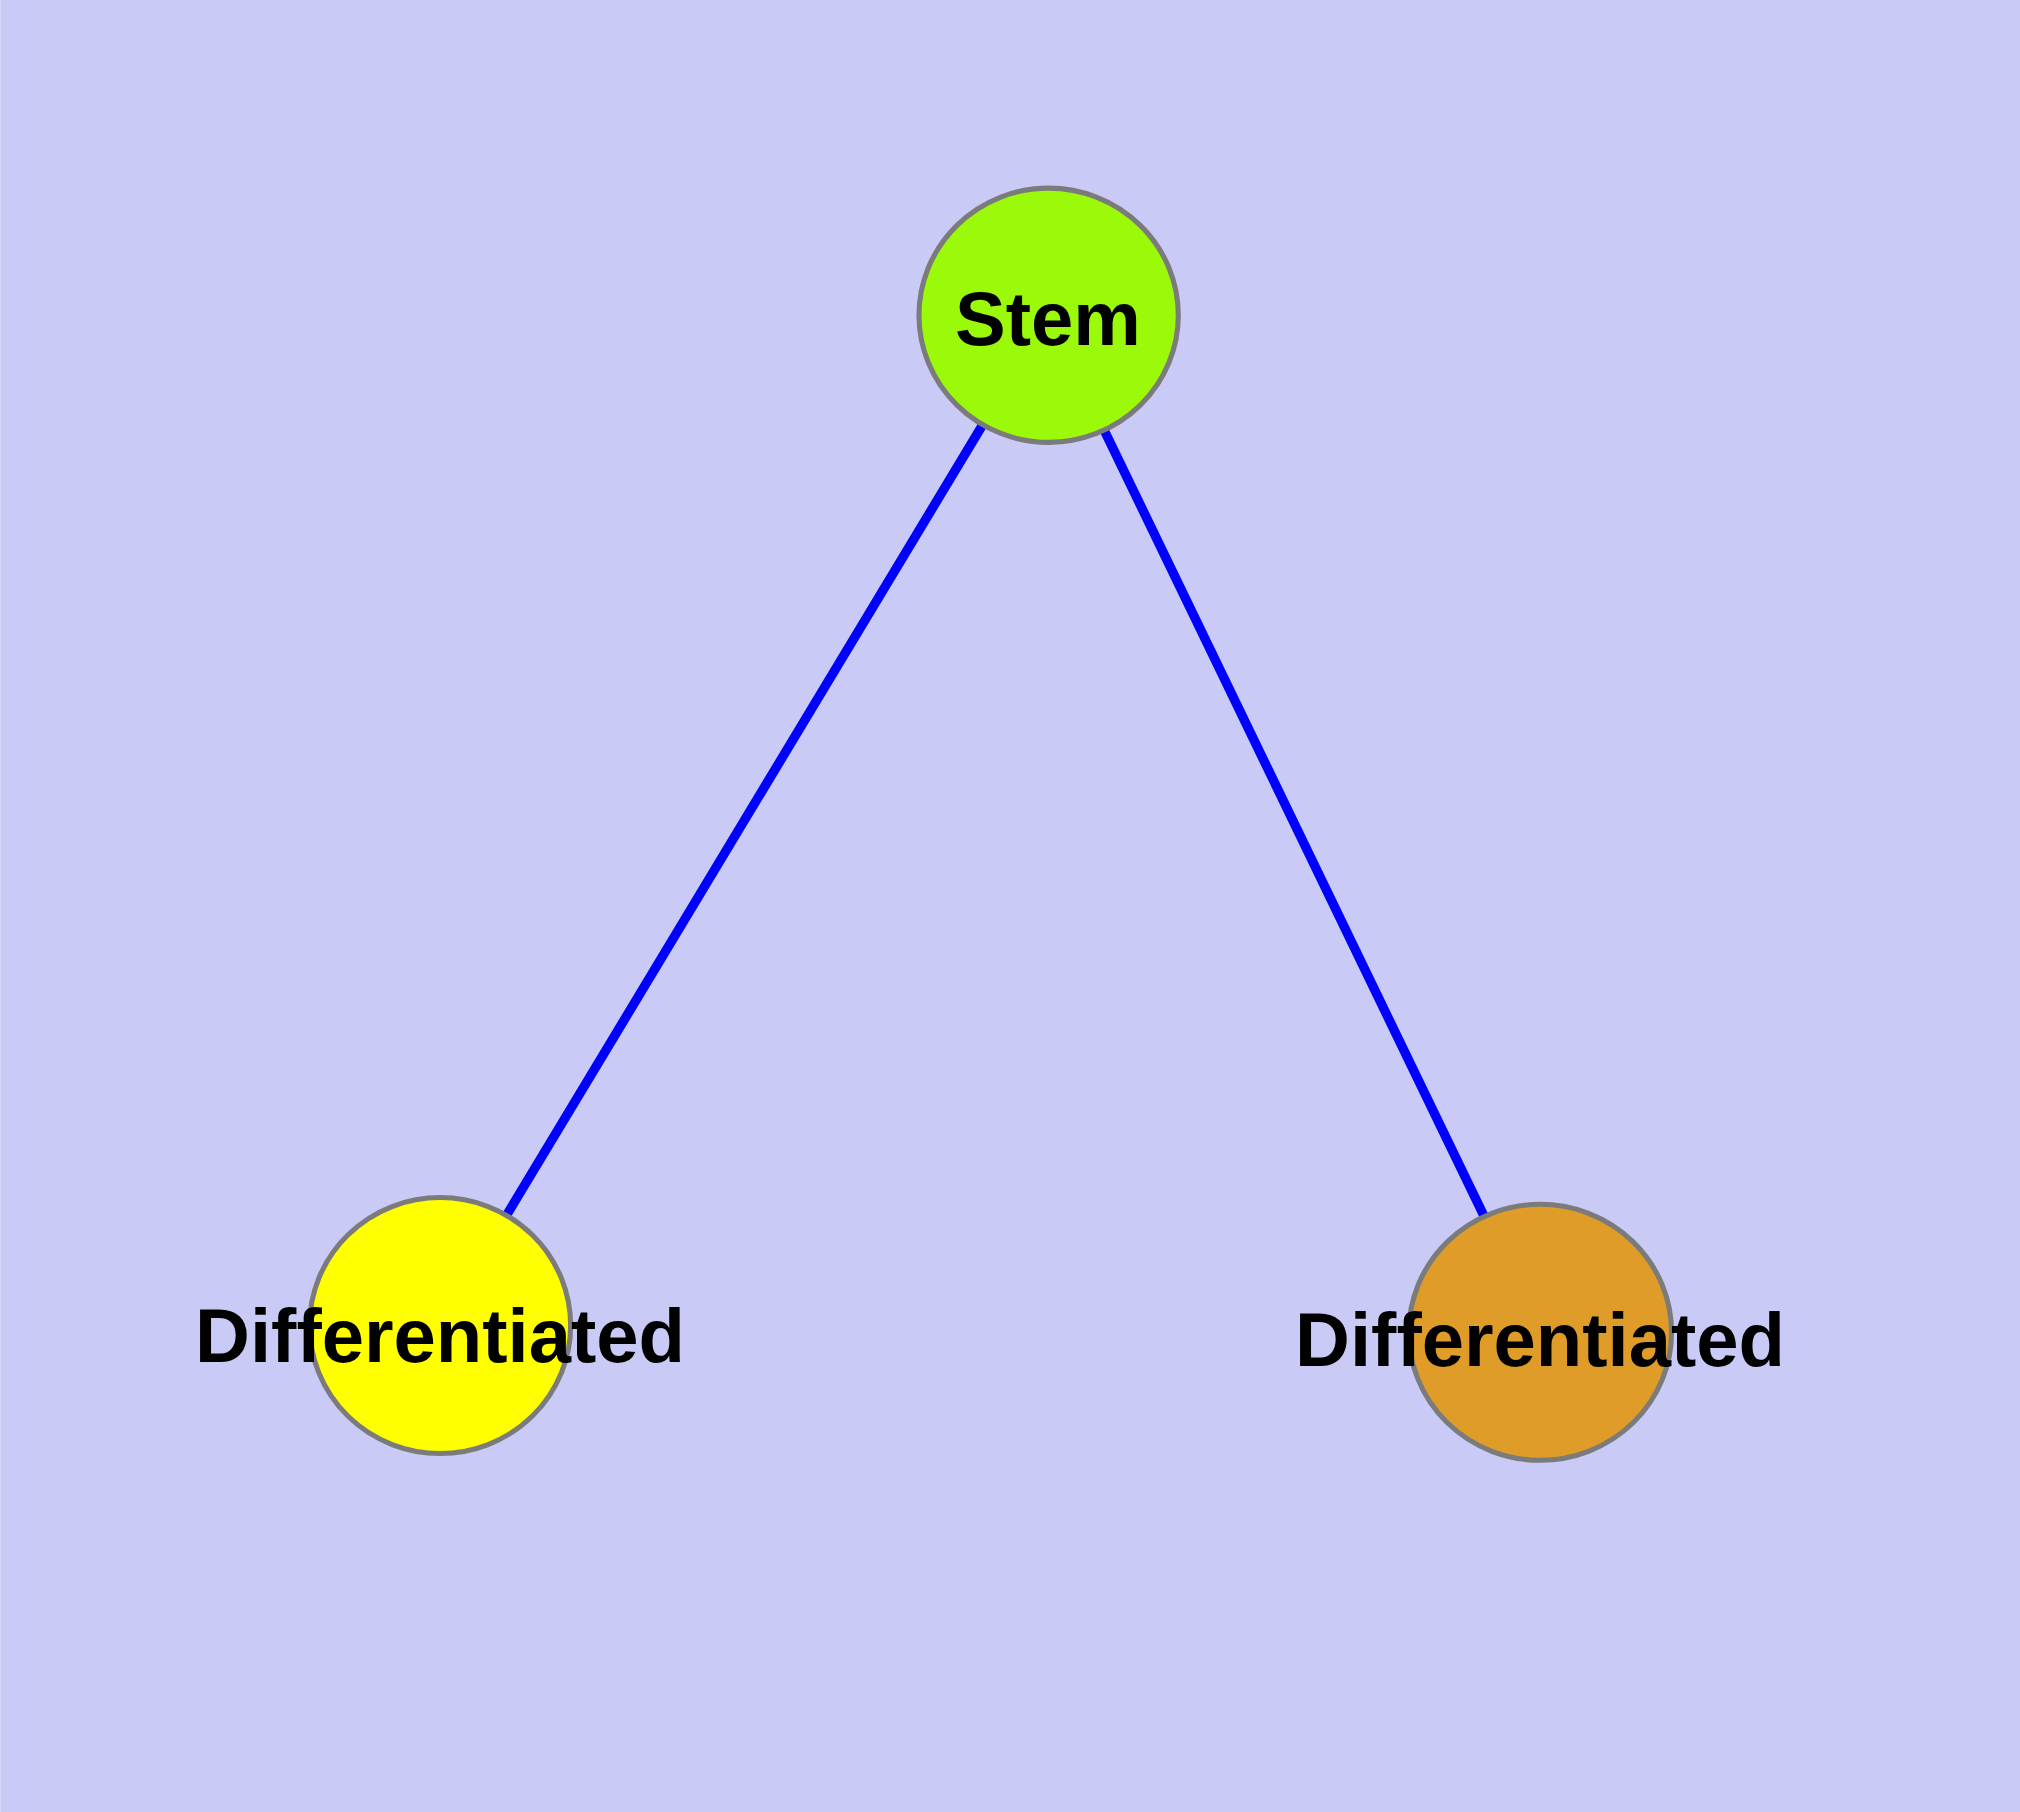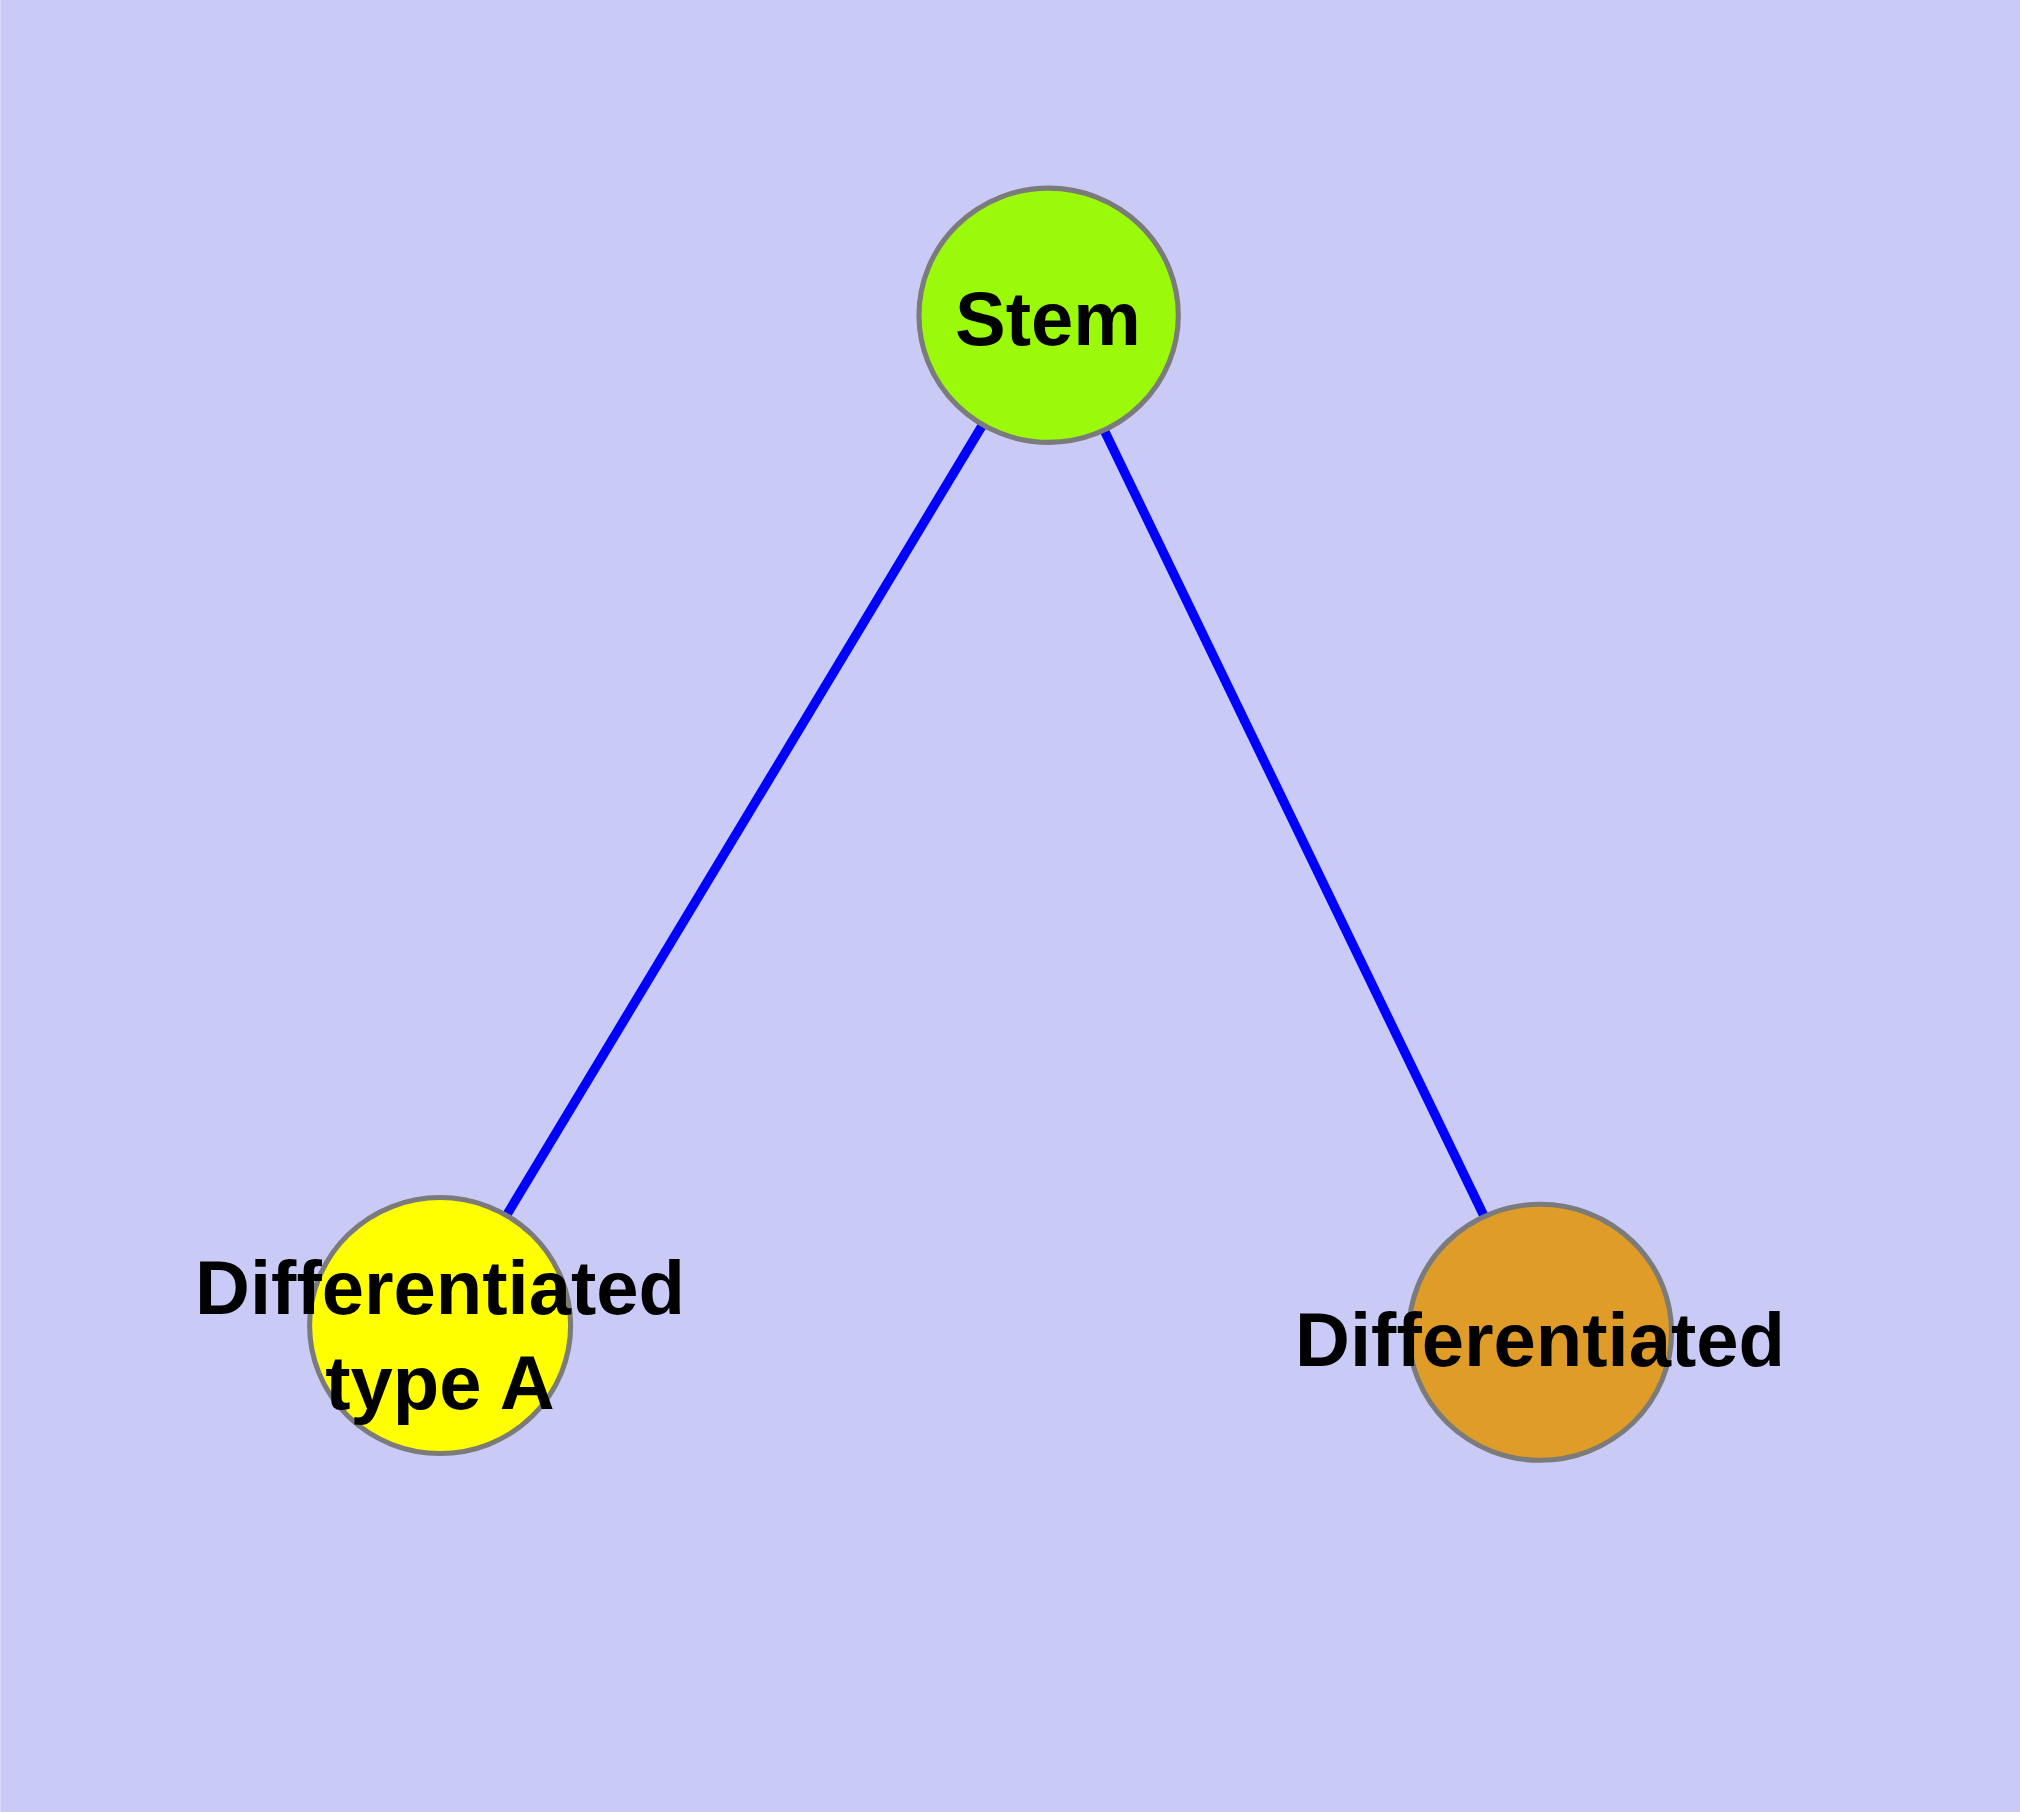--- a/index.html
+++ b/index.html
@@ -66,21 +66,20 @@
 
     <ellipse cx="1817" cy="1572" rx="155" ry="151" stroke-width="6" fill="#E09C28" stroke="#7B7B7B"></ellipse>
   </svg>
 
   <div class="node-label label-stem">
     <span class="label-line">Stem</span>
   </div>
 
   <div class="node-label label-type-a">
     <span class="label-line">Differentiated</span>
-    <span class="label-line">type A</span>
   </div>
 
   <div class="node-label label-type-b">
     <span class="label-line">Differentiated</span>
   </div>
 
 </div>
 
 
 </body></html>

